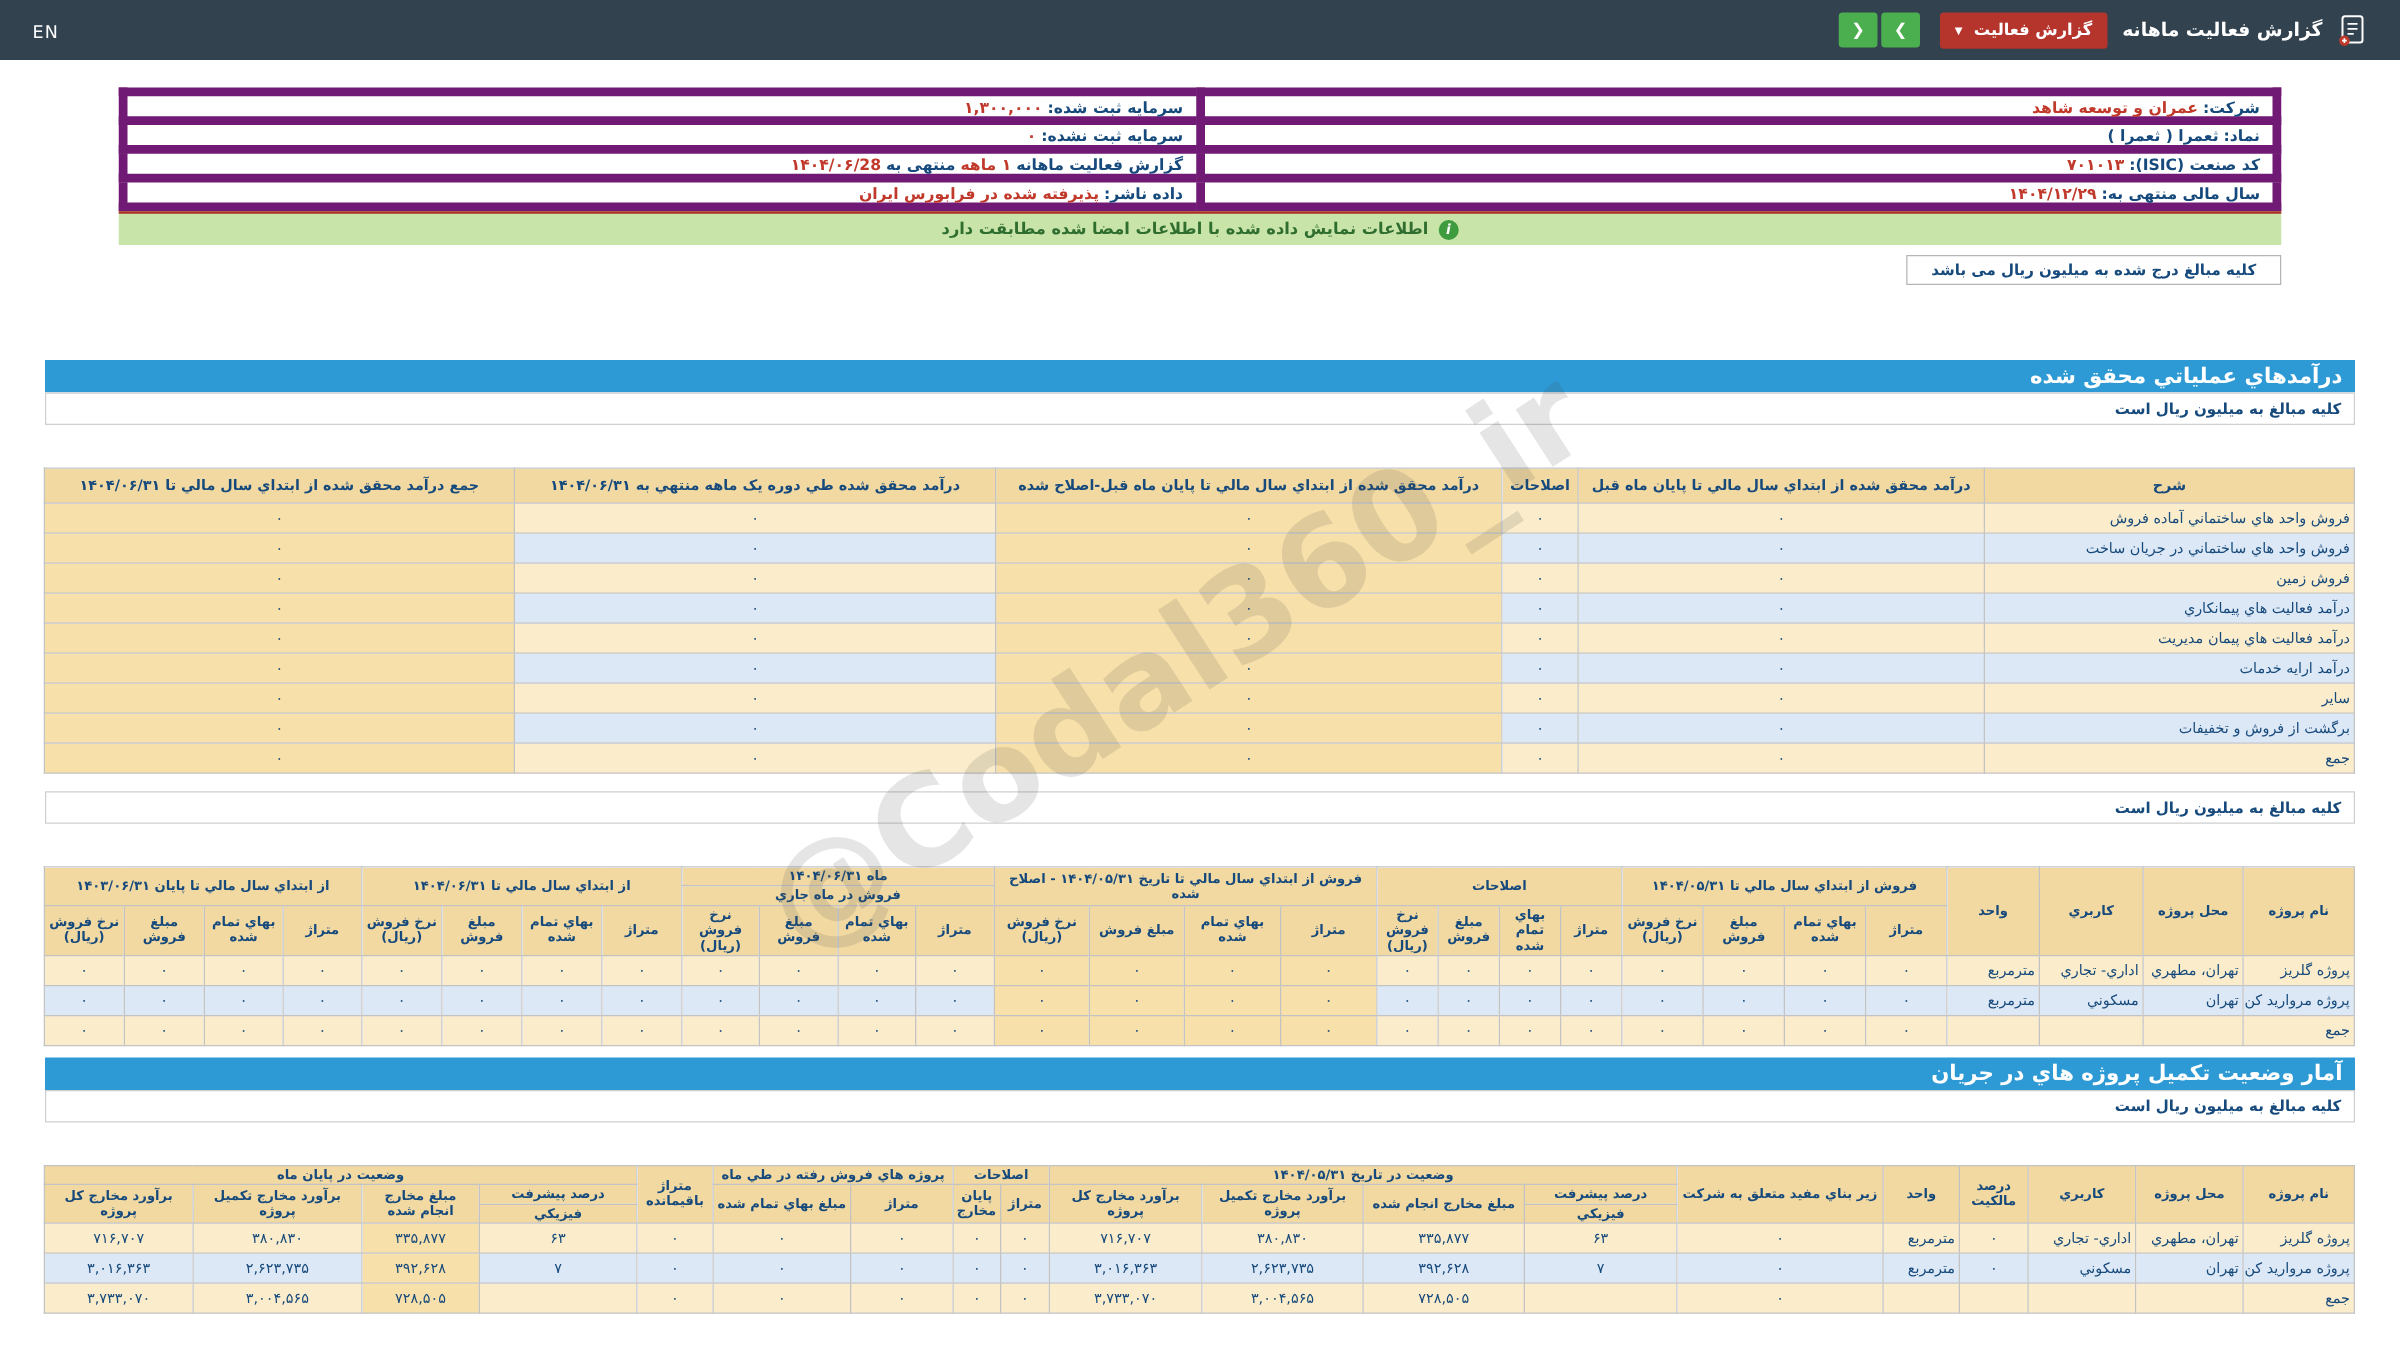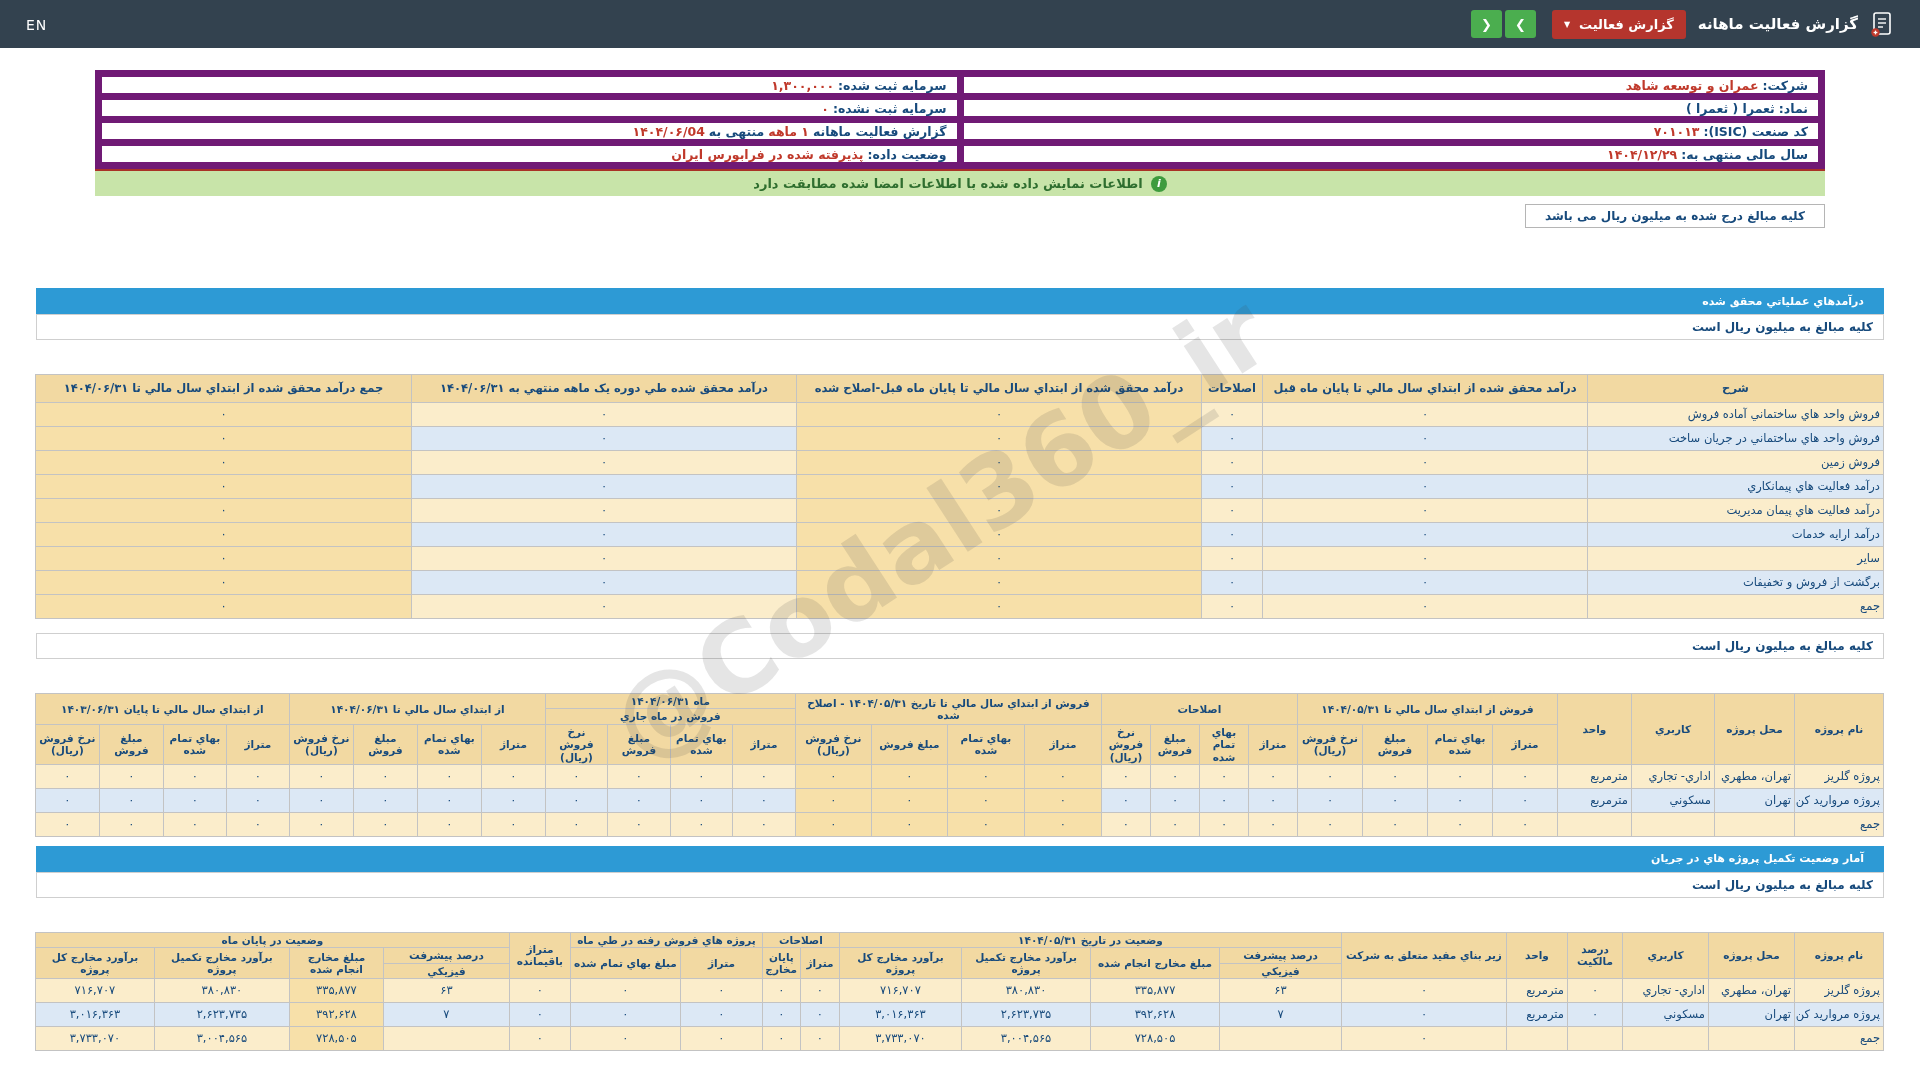--- a/index.html
+++ b/index.html
@@ -53,21 +53,21 @@
   .amounts-note {
     width:300px; height:24px; margin:8px 95px 0 auto;
     border:1px solid #b5b5b5; text-align:center; line-height:22px;
     color:var(--text-navy,#174A7C); font-size:12px; font-weight:bold; background:#fff;
   }
 
   
   .main { margin:0 36px; }
   .section-bar {
     height:26px; background:var(--section-blue,#2D9AD5); color:#fff;
-    font-size:11px; font-weight:bold; display:flex; align-items:center; padding:0 20px;
+    font-size:17px; font-weight:bold; display:flex; align-items:center; padding:0 10px;
   }
   .unit-bar {
     height:26px; border:1px solid #cfcfcf; background:#fff;
     display:flex; align-items:center; padding:0 10px;
     color:var(--text-navy,#174A7C); font-size:12px; font-weight:bold;
   }
   #sec-revenues { margin-top:60px; }
   #sec-projects { margin-top:14px; }
   #sec-progress { margin-top:9px; }
 
@@ -153,30 +153,30 @@
       </tr>
       <tr>
         <td>
           <span class="lbl">کد صنعت (ISIC):</span>
           <span class="val">۷۰۱۰۱۳</span>
         </td>
         <td>
           <span class="lbl">گزارش فعالیت ماهانه</span>
           <span class="val">۱ ماهه</span>
           <span class="lbl">منتهی به</span>
-          <span class="val">۱۴۰۴/۰۶/04</span>
+          <span class="val">۱۴۰۴/۰۶/28</span>
         </td>
       </tr>
       <tr>
         <td>
           <span class="lbl">سال مالی منتهی به:</span>
           <span class="val">۱۴۰۴/۱۲/۲۹</span>
         </td>
         <td>
-          <span class="lbl">وضعیت داده:</span>
+          <span class="lbl">داده ناشر:</span>
           <span class="val">پذیرفته شده در فرابورس ایران</span>
         </td>
       </tr>
     </tbody>
   </table>
 
   <div class="signed-bar">
     <span class="info-icon">i</span>
     <span>اطلاعات نمایش داده شده با اطلاعات امضا شده مطابقت دارد</span>
   </div>

